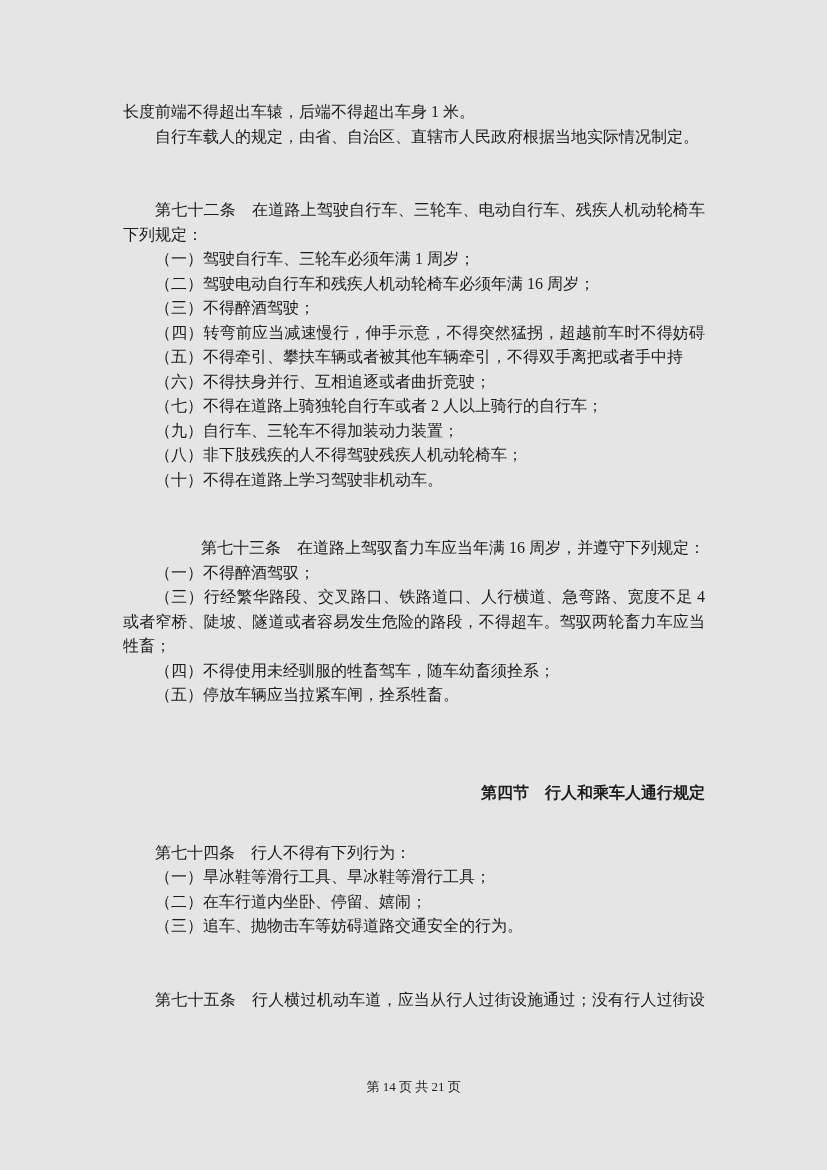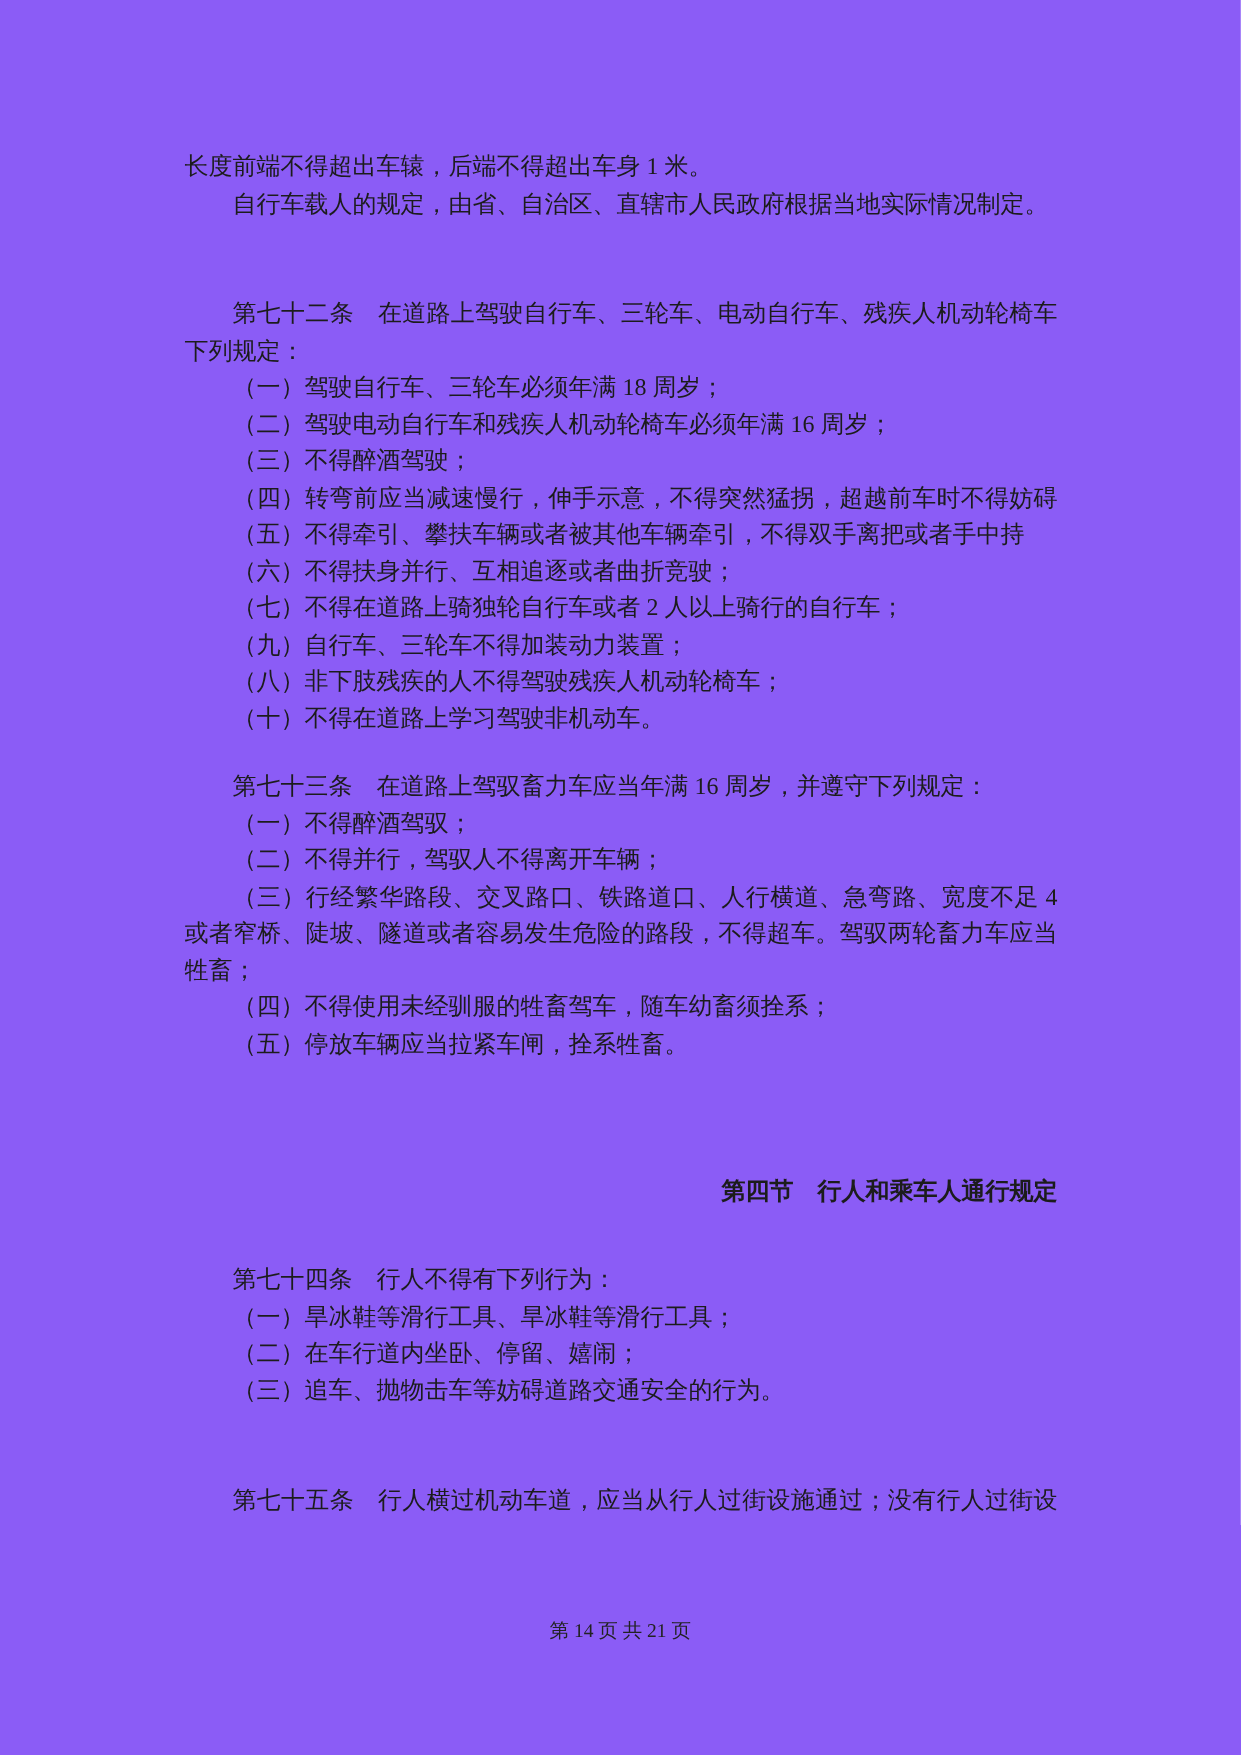--- a/index.html
+++ b/index.html
@@ -12,21 +12,21 @@
     background: #ffffff;
     position: relative;
     overflow: hidden;
     font-family: "Liberation Serif", "DejaVu Serif", serif;
     color: #1c1c1c;
   }
   .page {
     position: absolute;
     left: 0; top: 0;
     width: 827px; height: 1170px;
-    background: #8b5cf6;
+    background: #e5e5e5;
   }
   .content {
     position: absolute;
     left: 123px;
     top: 100px;
     width: 582px;
     font-size: 16px;
     line-height: 24.5px;
   }
   .line {
@@ -66,33 +66,32 @@
 </style>
 </head>
 <body>
 
 <div class="page">
   <div class="content">
       <div class="line">长度前端不得超出车辕，后端不得超出车身 1 米。</div>
       <div class="line indent">自行车载人的规定，由省、自治区、直辖市人民政府根据当地实际情况制定。</div>
       <div class="line indent justify" style="margin-top: 49px;"><span class="lead">第七十二条</span><span>在道路上驾驶自行车、三轮车、电动自行车、残疾人机动轮椅车应当遵守</span></div>
       <div class="line">下列规定：</div>
-      <div class="line indent">（一）驾驶自行车、三轮车必须年满 18 周岁；</div>
+      <div class="line indent">（一）驾驶自行车、三轮车必须年满 1 周岁；</div>
       <div class="line indent">（二）驾驶电动自行车和残疾人机动轮椅车必须年满 16 周岁；</div>
       <div class="line indent">（三）不得醉酒驾驶；</div>
       <div class="line indent justify">（四）转弯前应当减速慢行，伸手示意，不得突然猛拐，超越前车时不得妨碍被超越的</div>
       <div class="line indent">（五）不得牵引、攀扶车辆或者被其他车辆牵引，不得双手离把或者手中持物；</div>
       <div class="line indent">（六）不得扶身并行、互相追逐或者曲折竞驶；</div>
       <div class="line indent">（七）不得在道路上骑独轮自行车或者 2 人以上骑行的自行车；</div>
       <div class="line indent">（九）自行车、三轮车不得加装动力装置；</div>
       <div class="line indent">（八）非下肢残疾的人不得驾驶残疾人机动轮椅车；</div>
       <div class="line indent">（十）不得在道路上学习驾驶非机动车。</div>
-      <div class="line indent" style="margin-top: 21px;"><span class="lead">第七十三条</span><span>在道路上驾驭畜力车应当年满 16 周岁，并遵守下列规定：</span></div>
+      <div class="line indent" style="margin-top: 44px; text-align: right;"><span class="lead">第七十三条</span><span>在道路上驾驭畜力车应当年满 16 周岁，并遵守下列规定：</span></div>
       <div class="line indent">（一）不得醉酒驾驭；</div>
-      <div class="line indent">（二）不得并行，驾驭人不得离开车辆；</div>
       <div class="line indent justify">（三）行经繁华路段、交叉路口、铁路道口、人行横道、急弯路、宽度不足 4 米的窄路</div>
       <div class="line justify">或者窄桥、陡坡、隧道或者容易发生危险的路段，不得超车。驾驭两轮畜力车应当下车牵引</div>
       <div class="line">牲畜；</div>
       <div class="line indent">（四）不得使用未经驯服的牲畜驾车，随车幼畜须拴系；</div>
       <div class="line indent">（五）停放车辆应当拉紧车闸，拴系牲畜。</div>
       <div class="line center bold" style="margin-top: 73.5px;">第四节　行人和乘车人通行规定</div>
       <div class="line indent" style="margin-top: 35px;"><span class="lead">第七十四条</span><span>行人不得有下列行为：</span></div>
       <div class="line indent">（一）旱冰鞋等滑行工具、旱冰鞋等滑行工具；</div>
       <div class="line indent">（二）在车行道内坐卧、停留、嬉闹；</div>
       <div class="line indent">（三）追车、抛物击车等妨碍道路交通安全的行为。</div>

